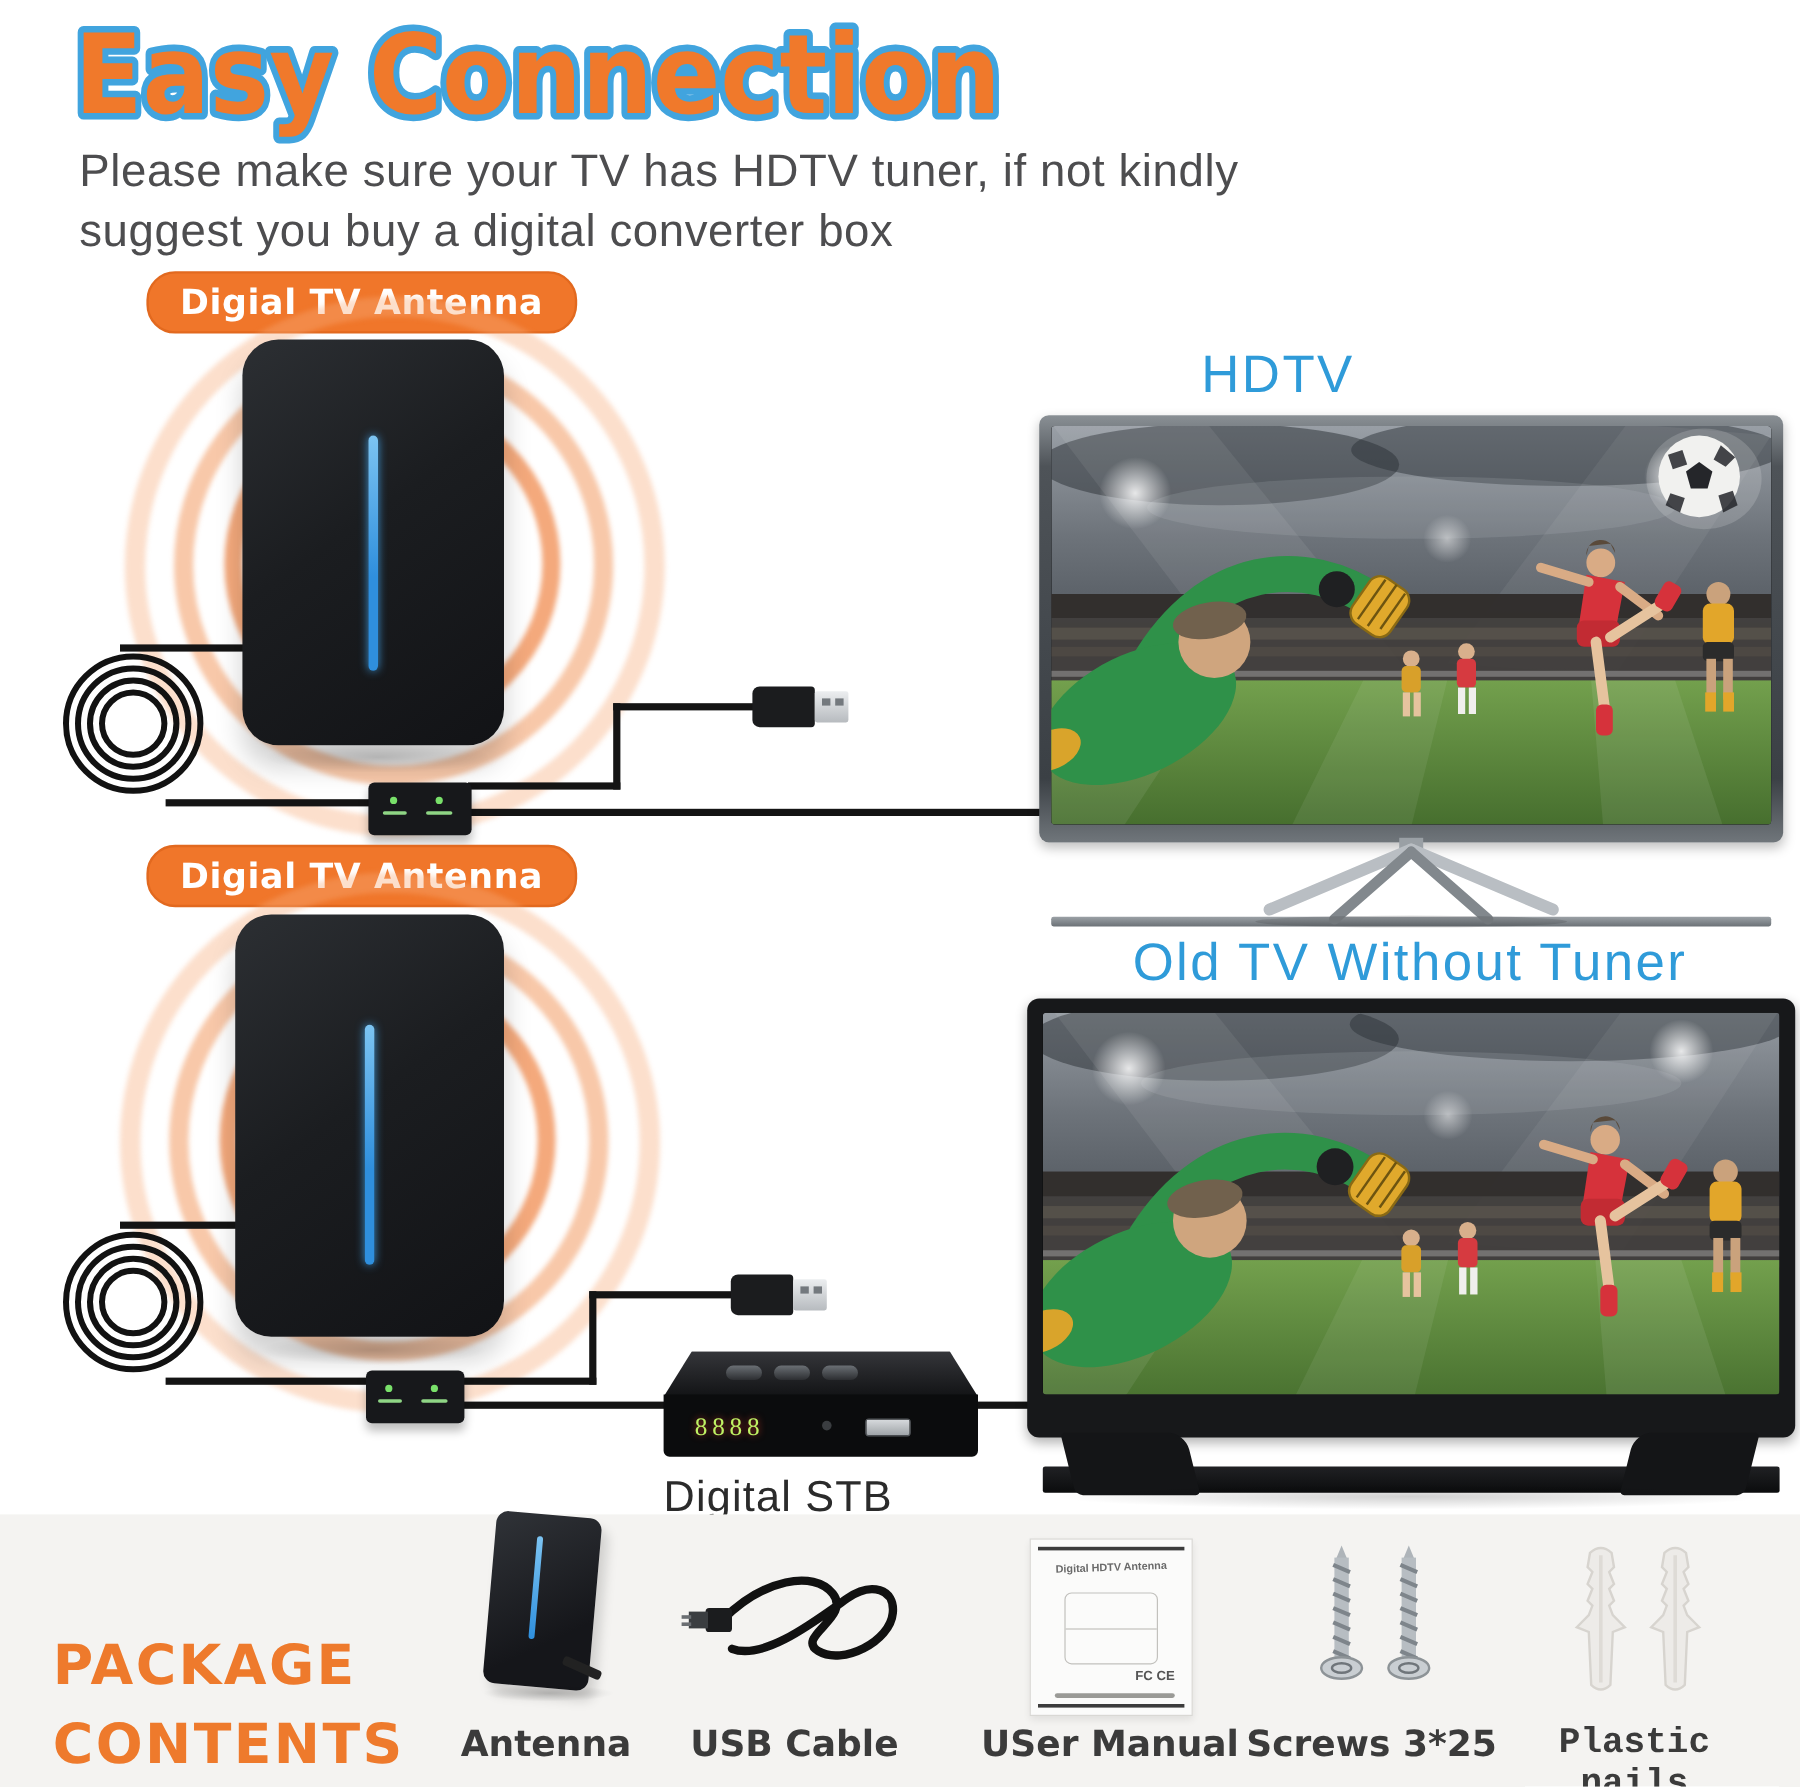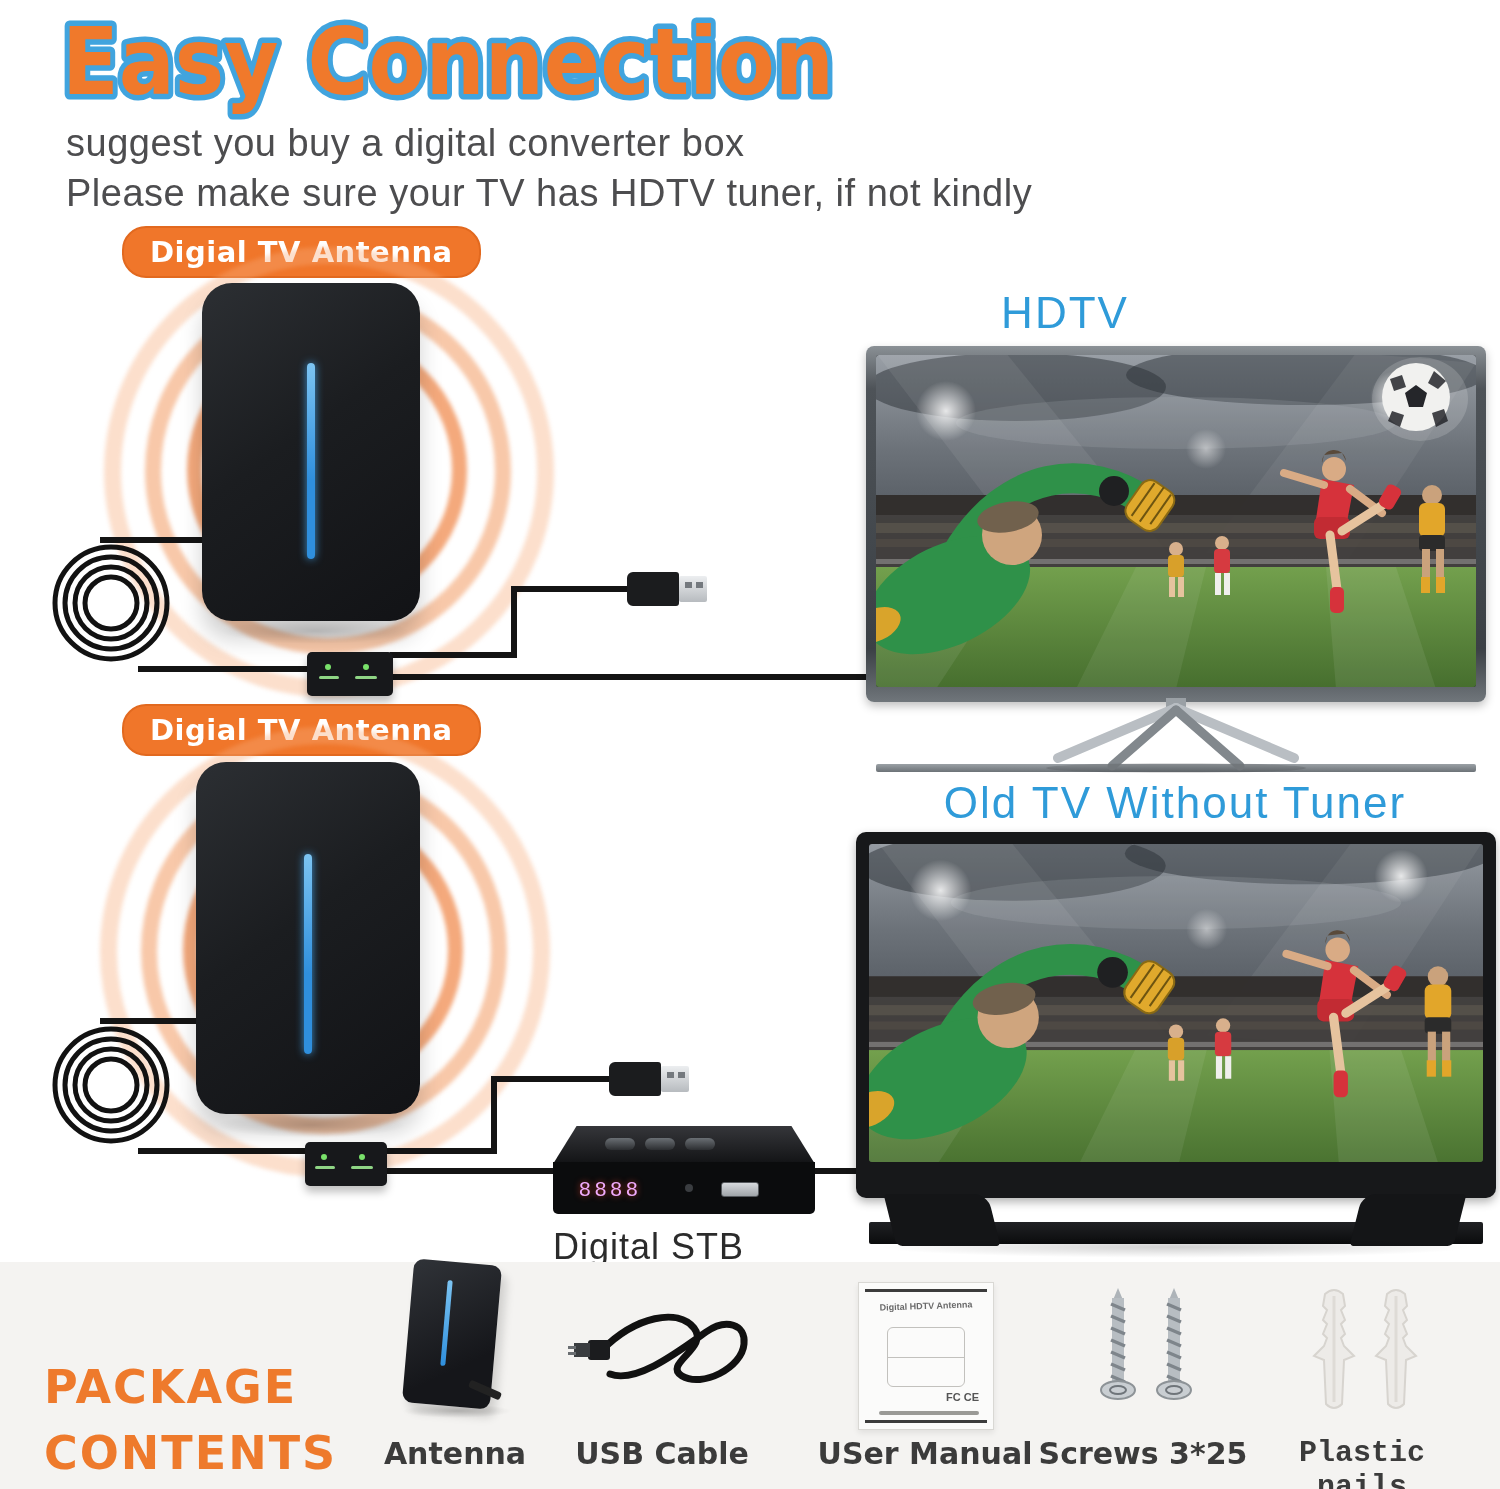--- a/index.html
+++ b/index.html
@@ -72,21 +72,21 @@
   .tv-foot.r{transform:skewX(-14deg);border-radius:14px 4px 6px 4px;}
 
   
   .stb{position:absolute;}
   .stb .top{position:absolute;left:0;top:0;width:100%;height:38px;
     background:linear-gradient(#35363a,#121315);
     clip-path:polygon(9% 0,91% 0,100% 100%,0 100%);}
   .stb .btn{position:absolute;top:12px;width:30px;height:12px;border-radius:7px;
     background:linear-gradient(#6a6f74,#2c2e31);}
   .stb .front{position:absolute;left:0;top:36px;width:100%;height:52px;background:#0b0c0d;border-radius:0 0 5px 5px;}
-  .stb .led{position:absolute;left:26px;top:15px;color:#f0abfc;font-family:Liberation Sans, sans-serif;
+  .stb .led{position:absolute;left:26px;top:15px;color:#bef264;font-family:Liberation Serif, serif;
     font-size:21px;letter-spacing:4px;text-shadow:0 0 6px rgba(220,60,40,.8);}
   .stb .dot{position:absolute;left:132px;top:22px;width:8px;height:8px;border-radius:50%;background:#3a3d40;}
   .stb .port{position:absolute;left:168px;top:20px;width:36px;height:13px;border-radius:3px;
     background:linear-gradient(#d7dadd,#9fa4a8);border:1px solid #55595d;}
   .stb-label{position:absolute;font-size:36px;color:#2b2b2b;letter-spacing:1px;}
 
   
   .panel{position:absolute;left:0;top:1262px;width:1500px;height:227px;background:#f4f3f1;}
   .pkg-heading{position:absolute;left:44px;top:1306px;color:#ee7a2c;font-weight:bold;
     font-family:"DejaVu Sans", sans-serif;font-size:46px;line-height:66px;letter-spacing:2px;margin-top:48px;}
@@ -118,22 +118,22 @@
 </style>
 </head>
 <body>
 
 <div id="canvas">
 
   <svg class="abs" style="left:56px;top:-6px;width:830px;height:130px;" viewBox="0 0 830 130">
     <text x="6" y="100" font-family="DejaVu Sans, sans-serif" font-size="92" font-weight="bold" fill="#f0792b" stroke="#41a4de" stroke-width="11" paint-order="stroke" stroke-linejoin="round" textLength="772" lengthAdjust="spacingAndGlyphs">Easy Connection</text>
   </svg>
   <div class="subtitle">
+    <span>Please make sure your TV has HDTV tuner, if not  kindly</span>
     <span>suggest you buy a digital  converter box</span>
-    <span>Please make sure your TV has HDTV tuner, if not  kindly</span>
   </div>
 
   <div class="badge" style="left:122px;top:226px;">Digial TV Antenna</div>
 
   <div class="ring r1" style="left:187px;top:330px;width:250px;height:250px;"></div>
   <div class="ring r2" style="left:145px;top:288px;width:334px;height:334px;"></div>
   <div class="ring r3" style="left:104px;top:247px;width:416px;height:416px;"></div>
 
   <div class="wire" style="left:100px;top:537px;width:104px;height:6px;"></div>
   <div class="wire" style="left:138px;top:666px;width:172px;height:6px;"></div>

